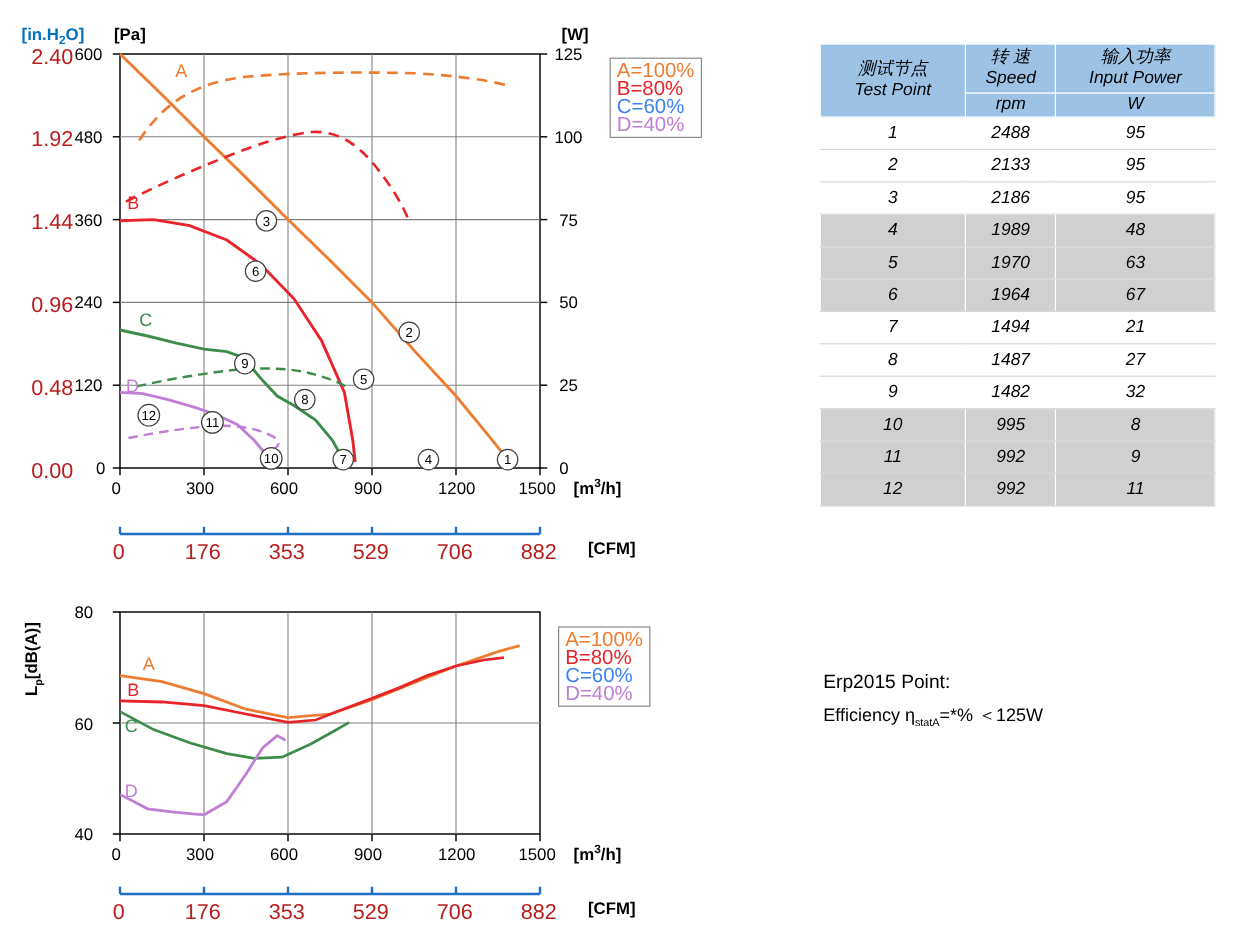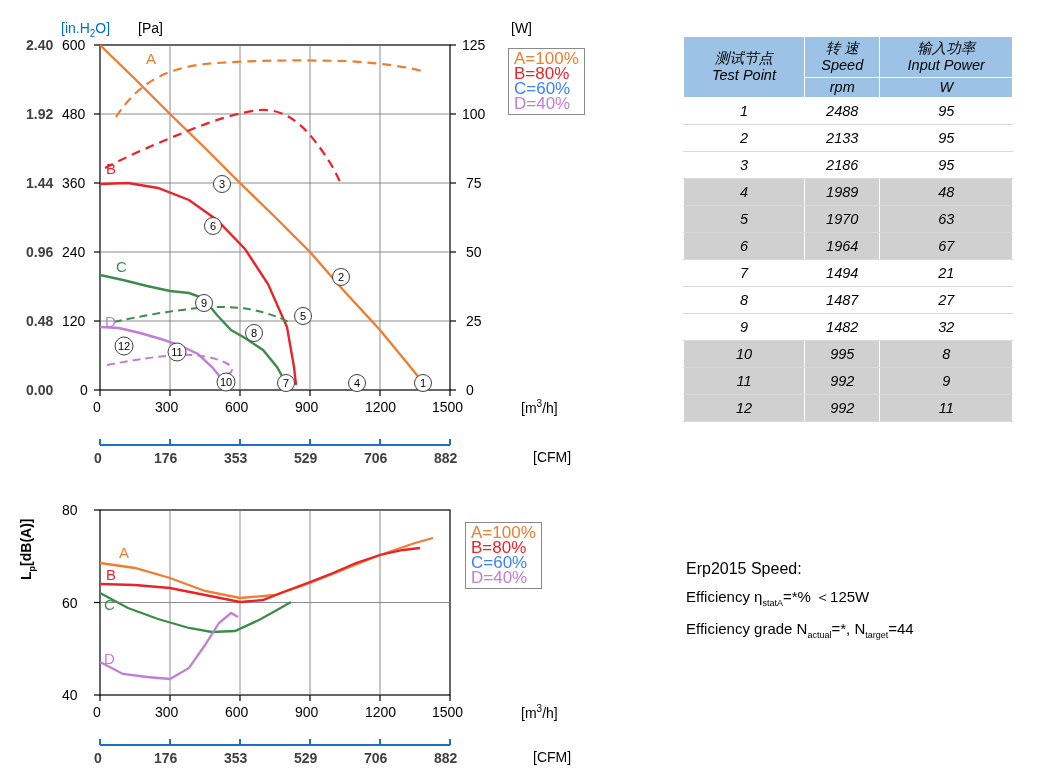--- a/index.html
+++ b/index.html
@@ -13,24 +13,24 @@
   }
   .root{position:relative;width:1043px;height:776px;}
 
   
   .abs{position:absolute;}
 
   
   #perf-chart{position:absolute;left:0;top:0;width:620px;height:480px;}
   #noise-chart{position:absolute;left:0;top:480px;width:620px;height:296px;}
 
-  .axis-unit{font-size:14px;font-weight:normal;margin-left:43px;}
+  .axis-unit{font-size:14px;font-weight:bold;}
   .blue{color:#0070c0;}
   .tick{font-size:14px;}
-  .tick-blue{font-size:14px;color:#404040;font-weight:bold;}
+  .tick-blue{font-size:18px;color:#b91c1c;font-weight:normal;}
 
   
   .legend-box{
     position:absolute;
     border:1px solid #8a8a8a;
     background:#fff;
     padding:2px 5px 3px 5px;
     font-size:17px;
     line-height:15px;
   }
@@ -429,22 +429,19 @@
         <tr class="alt">
           <td class="first">12</td>
           <td>992</td>
           <td>11</td>
         </tr>
       </tbody>
     </table>
   </div>
 
   <div class="erp">
-    <div class="title">Erp2015  Speed:</div>
+    <div class="title">Erp2015  Point:</div>
     <div>
       <span>Efficiency η</span><sub>statA</sub><span>=*% ＜125W</span>
     </div>
-    <div>
-      <span>Efficiency grade N</span><sub>actual</sub><span>=*, N</span><sub>target</sub><span>=44</span>
-    </div>
   </div>
 
 </div>
 
 </body></html>

